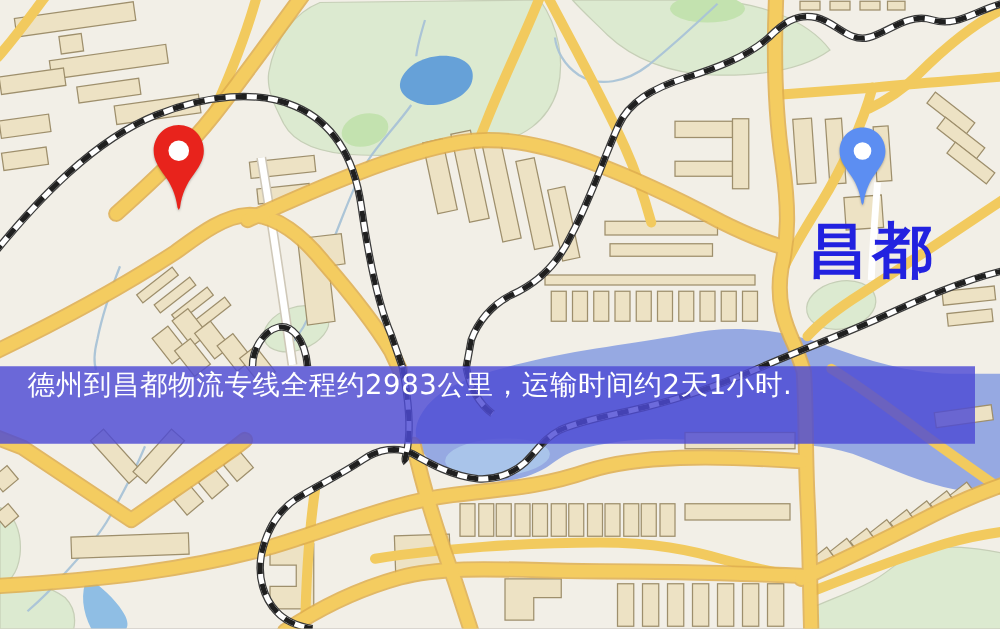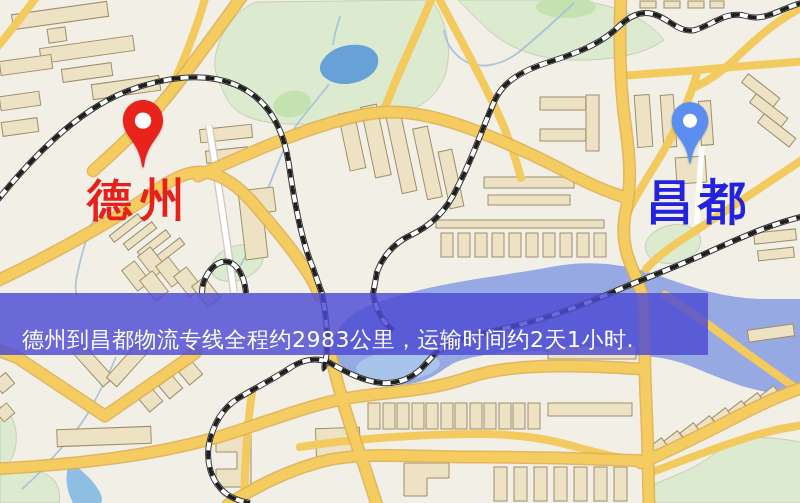--- a/index.html
+++ b/index.html
@@ -28,23 +28,23 @@
   .pin{position:absolute;}
   .pin svg{display:block;filter:drop-shadow(0 1px 1px rgba(0,0,0,.25));}
   .pin-origin{left:120px;top:99px;width:46px;height:70px;}
   .pin-dest{left:669px;top:101px;width:42px;height:64px;}
 
   .city-label{position:absolute;font-weight:bold;line-height:1;white-space:nowrap;}
   .label-origin{left:87px;top:177px;font-size:45px;letter-spacing:8px;color:#e8201a;}
   .label-dest{left:646px;top:177px;font-size:48px;letter-spacing:4px;color:#2222e0;}
 
   .banner{
-    position:absolute;left:0;top:293px;width:708px;height:62px;
+    position:absolute;left:0;top:293px;width:780px;height:62px;
     background:rgba(77,74,212,0.82);
-    display:flex;align-items:flex-end;
+    display:flex;align-items:flex-start;
   }
   .banner span{
     color:#ffffff;font-size:22px;letter-spacing:0.5px;
     padding-left:22px;white-space:nowrap;
   }
 </style>
 </head>
 <body>
 
 <div class="stage">
@@ -288,21 +288,20 @@
       </g>
     </g>
   </svg>
 
   <div class="pin pin-origin">
     <svg viewBox="0 0 44 68" width="46" height="70" xmlns="http://www.w3.org/2000/svg">
       <path d="M22,1 C11,1 2.5,9.8 2.5,21 C2.5,28.5 6.5,34 11.5,41 C15.5,46.5 19.5,54 21,65 L22,67 L23,65 C24.5,54 28.5,46.5 32.5,41 C37.5,34 41.5,28.5 41.5,21 C41.5,9.8 33,1 22,1 Z" fill="#e8231c"></path>
       <circle cx="22" cy="21" r="8" fill="#ffffff"></circle>
     </svg>
   </div>
-  <div class="city-label label-origin">德州</div>
 
   <div class="pin pin-dest">
     <svg viewBox="0 0 44 68" width="42" height="64" xmlns="http://www.w3.org/2000/svg">
       <path d="M22,1 C11,1 2.5,9.8 2.5,21 C2.5,28.5 6.5,34 11.5,41 C15.5,46.5 19.5,54 21,65 L22,67 L23,65 C24.5,54 28.5,46.5 32.5,41 C37.5,34 41.5,28.5 41.5,21 C41.5,9.8 33,1 22,1 Z" fill="#5c8ef2"></path>
       <circle cx="22" cy="21" r="7.5" fill="#ffffff"></circle>
     </svg>
   </div>
   <div class="city-label label-dest">昌都</div>
 
   <div class="banner">

